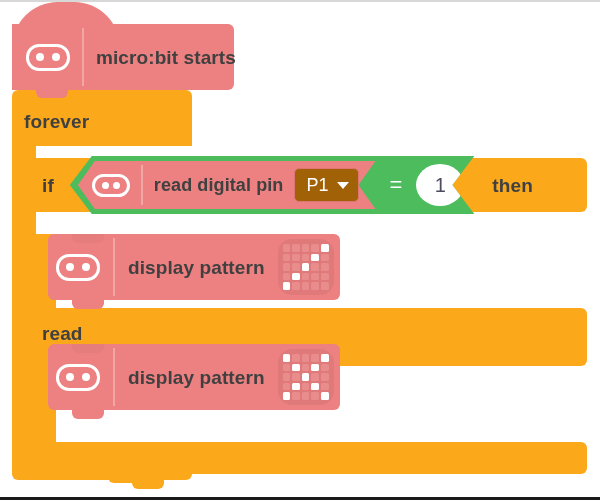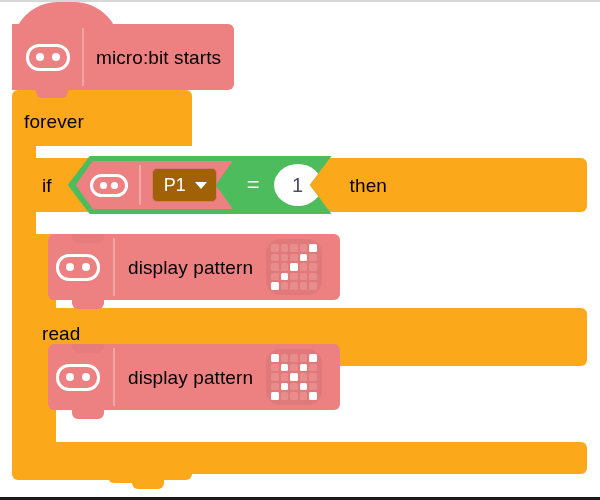--- a/index.html
+++ b/index.html
@@ -16,25 +16,26 @@
     height: 500px;
     background: #ffffff;
     overflow: hidden;
     border-top: 2px solid #d8d8d8;
     border-bottom: 3px solid #1a1a1a;
     box-sizing: border-box;
   }
 
   
   .blk-label {
-    color: #000000;
+    color: #404040;
     font-size: 19px;
     letter-spacing: 0.1px;
     white-space: nowrap;
     line-height: 1;
+    font-weight: bold;
   }
 
   
   .mb-icon {
     position: relative;
     width: 44px;
     height: 27px;
     border: 3px solid #ffffff;
     border-radius: 13px;
     box-sizing: border-box;
@@ -353,20 +354,21 @@
     <div class="if-head">
       <div class="notch-top"></div>
 
       <span class="blk-label if-word">if</span>
 
       <div class="hex-green">
 
         <div class="hex-pink">
           <span class="mb-icon"></span>
           <span class="mb-sep"></span>
+          <span class="blk-label">read digital pin</span>
           <span class="dropdown">
             <span class="dd-text">P1</span>
             <span class="caret"></span>
           </span>
         </div>
 
         <span class="eq-sign">=</span>
 
         <span class="num-oval">1</span>
       </div>

